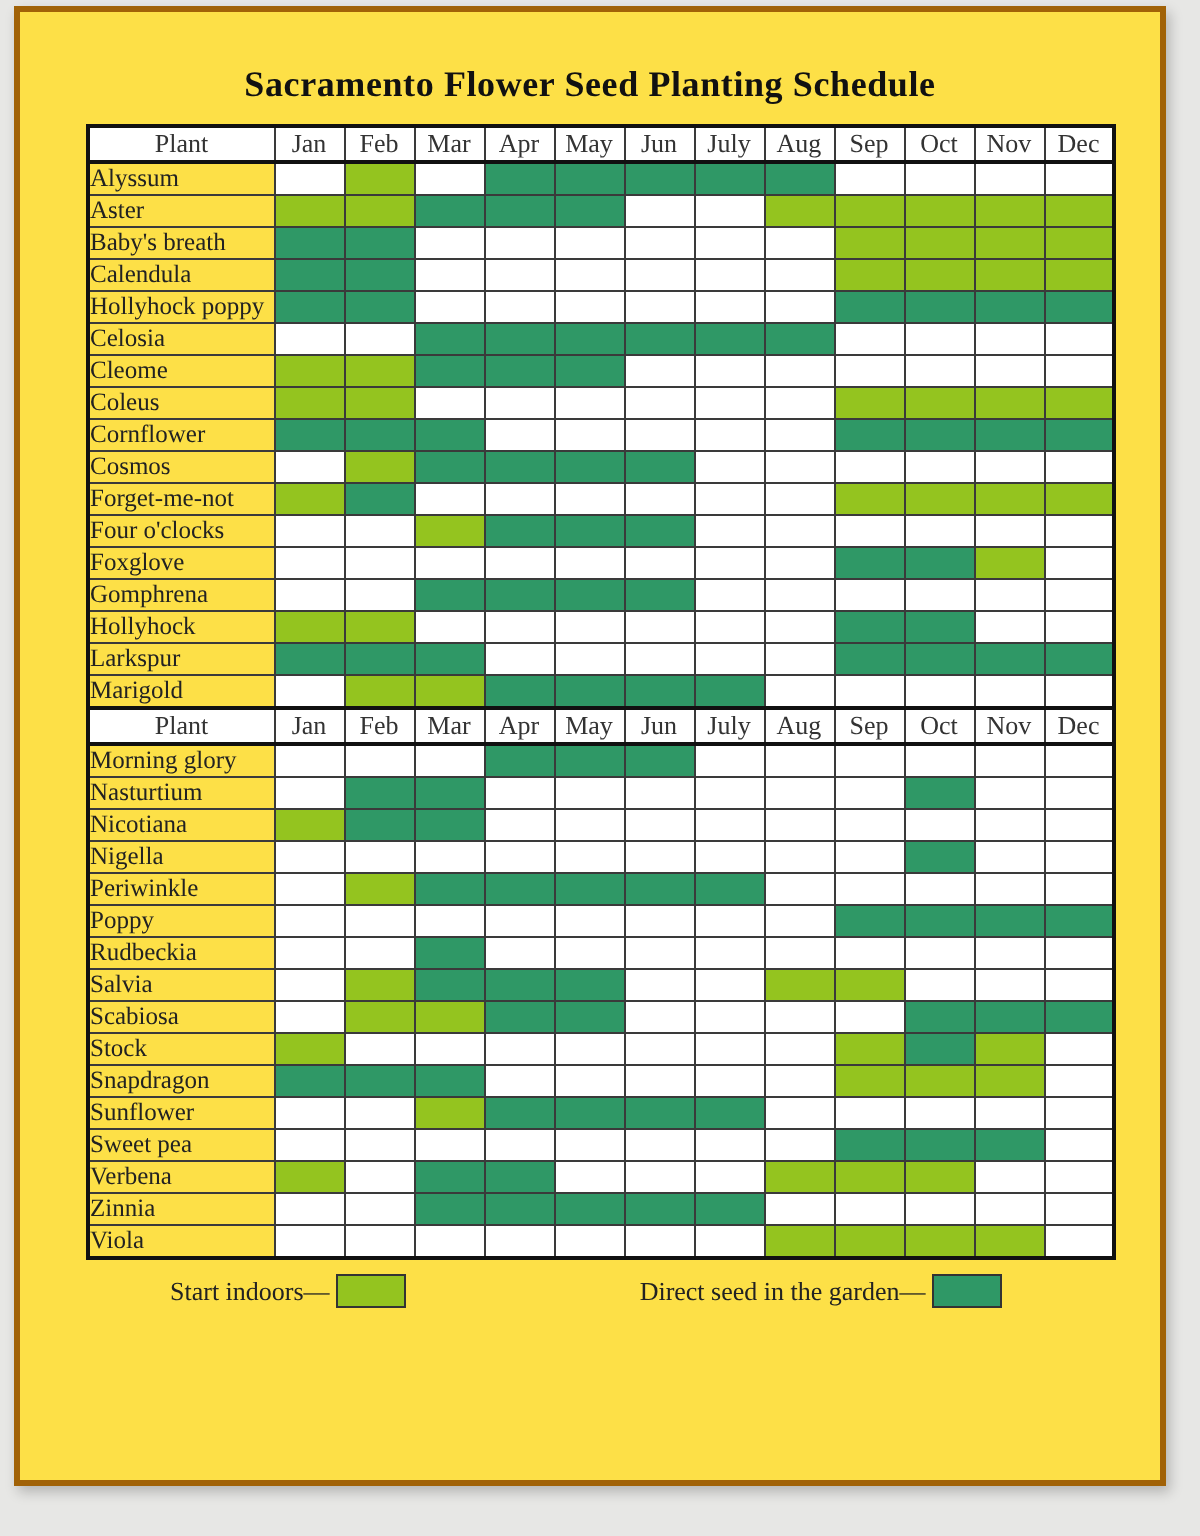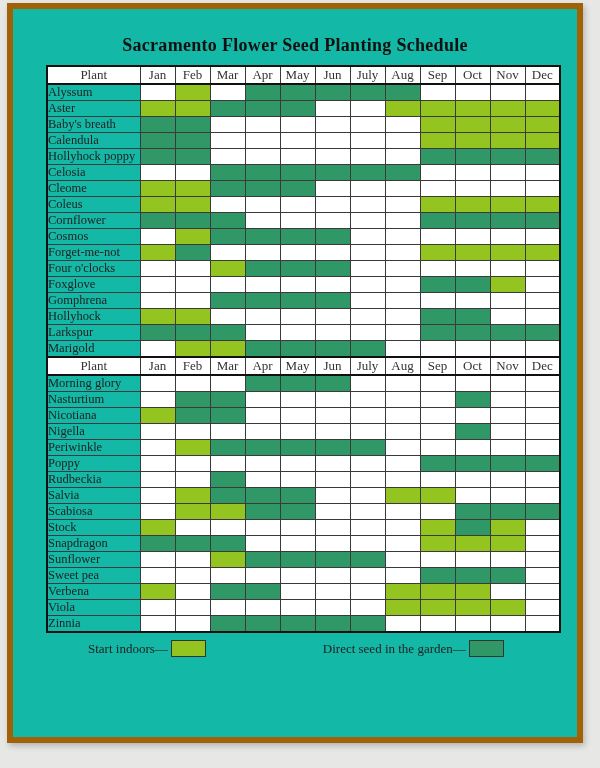--- a/index.html
+++ b/index.html
@@ -2,24 +2,24 @@
 <html><head>
 <meta charset="utf-8">
 <style>
   html,body{margin:0;padding:0;}
   body{
     background:#e7e7e5;
     font-family:"Liberation Serif", serif;
     width:600px;height:768px;overflow:hidden;
   }
   .page{
-    background:#14b8a6;
+    background:#fde047;
     width:576px;height:740px;
     margin:3px 0 0 7px;
-    border:6px solid #a16207;
+    border:3px solid #a16207;
     box-shadow:2px 3px 6px rgba(0,0,0,0.22);
     box-sizing:border-box;
     padding-top:26px;
   }
   .title{
     text-align:center;
     font-weight:bold;
     font-size:18px;
     letter-spacing:0.3px;
     color:#111;
@@ -585,47 +585,47 @@
           <td class="month-cell"></td>
           <td class="month-cell"></td>
           <td class="month-cell"></td>
           <td class="month-cell" style="background: rgb(148, 196, 31);"></td>
           <td class="month-cell" style="background: rgb(148, 196, 31);"></td>
           <td class="month-cell" style="background: rgb(148, 196, 31);"></td>
           <td class="month-cell"></td>
           <td class="month-cell"></td>
         </tr>
         <tr>
+          <td class="plant-cell">Zinnia</td>
+          <td class="month-cell"></td>
+          <td class="month-cell"></td>
+          <td class="month-cell" style="background: rgb(47, 152, 102);"></td>
+          <td class="month-cell" style="background: rgb(47, 152, 102);"></td>
+          <td class="month-cell" style="background: rgb(47, 152, 102);"></td>
+          <td class="month-cell" style="background: rgb(47, 152, 102);"></td>
+          <td class="month-cell" style="background: rgb(47, 152, 102);"></td>
+          <td class="month-cell"></td>
+          <td class="month-cell"></td>
+          <td class="month-cell"></td>
+          <td class="month-cell"></td>
+          <td class="month-cell"></td>
+        </tr>
+        <tr>
           <td class="plant-cell">Viola</td>
           <td class="month-cell"></td>
           <td class="month-cell"></td>
           <td class="month-cell"></td>
           <td class="month-cell"></td>
           <td class="month-cell"></td>
           <td class="month-cell"></td>
           <td class="month-cell"></td>
           <td class="month-cell" style="background: rgb(148, 196, 31);"></td>
           <td class="month-cell" style="background: rgb(148, 196, 31);"></td>
           <td class="month-cell" style="background: rgb(148, 196, 31);"></td>
           <td class="month-cell" style="background: rgb(148, 196, 31);"></td>
-          <td class="month-cell"></td>
-        </tr>
-        <tr>
-          <td class="plant-cell">Zinnia</td>
-          <td class="month-cell"></td>
-          <td class="month-cell"></td>
-          <td class="month-cell" style="background: rgb(47, 152, 102);"></td>
-          <td class="month-cell" style="background: rgb(47, 152, 102);"></td>
-          <td class="month-cell" style="background: rgb(47, 152, 102);"></td>
-          <td class="month-cell" style="background: rgb(47, 152, 102);"></td>
-          <td class="month-cell" style="background: rgb(47, 152, 102);"></td>
-          <td class="month-cell"></td>
-          <td class="month-cell"></td>
-          <td class="month-cell"></td>
-          <td class="month-cell"></td>
           <td class="month-cell"></td>
         </tr>
       </tbody>
   </table>
 
   <div class="legend">
     <span class="legend-item">
       <span>Start indoors—</span>
       <span class="swatch" id="swatch-light" style="background: rgb(148, 196, 31);"></span>
     </span>

